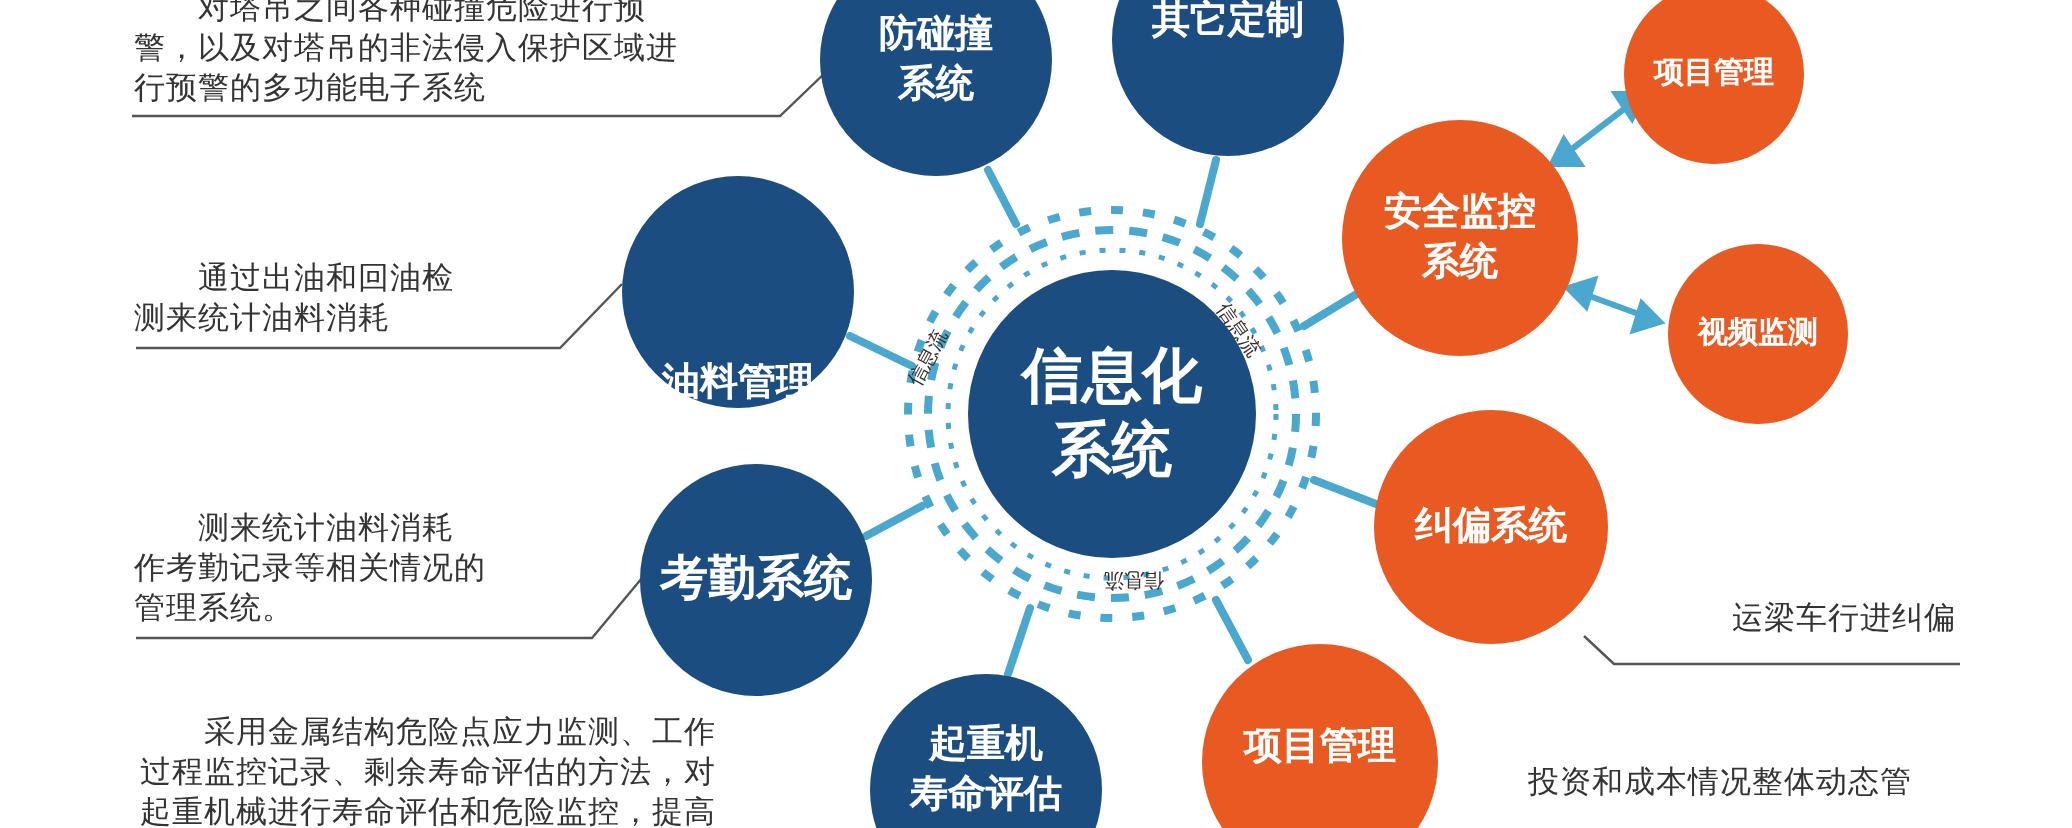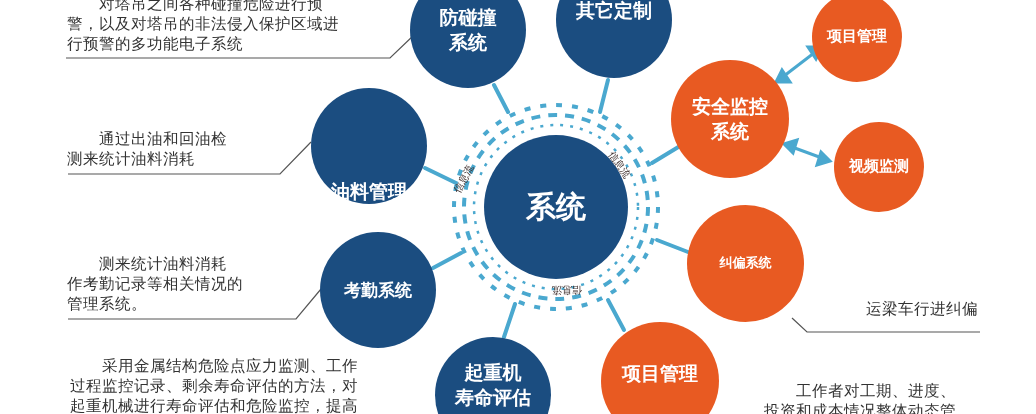--- a/index.html
+++ b/index.html
@@ -60,55 +60,56 @@
       <polyline points="792,318 807,332 980,332"></polyline>
     </g>
   </svg>
 
   <div class="flow-label" style="left:449px; top:172px; transform:rotate(-62deg);">信息流</div>
   <div class="flow-label" style="left:604px; top:158px; transform:rotate(55deg);">信息流</div>
   <div class="flow-label" style="left:552px; top:283px; transform:rotate(180deg);">信息流</div>
 
   <div class="node blue" style="left:484px; top:135px; width:144px; height:144px; font-size:30px; line-height:1.25;">
     <div>
+      <span>信息化</span>
       <span>系统</span>
     </div>
   </div>
 
   <div class="node blue" style="left:410px; top:-28px; width:116px; height:116px; font-size:19px;">
     <div style="">
       <span>防碰撞</span>
       <span>系统</span>
     </div>
   </div>
 
   <div class="node blue" style="left:556px; top:-38px; width:116px; height:116px; font-size:19px;">
     <span style="margin-top:-20px;">其它定制</span>
   </div>
 
   <div class="node blue" style="left:311px; top:88px; width:116px; height:116px; font-size:19px;align-items:flex-end;">
     <span>油料管理</span>
   </div>
 
-  <div class="node blue" style="left:320px; top:232px; width:116px; height:116px; font-size:17px;">
+  <div class="node blue" style="left:320px; top:232px; width:116px; height:116px; font-size:24px;">
     <span>考勤系统</span>
   </div>
 
   <div class="node blue" style="left:435px; top:337px; width:116px; height:116px; font-size:19px;">
     <div style="margin-top:-20px;">
       <span>起重机</span>
       <span>寿命评估</span>
     </div>
   </div>
 
   <div class="node orange" style="left:601px; top:322px; width:118px; height:118px; font-size:19px;">
     <span style="margin-top:-16px;">项目管理</span>
   </div>
 
-  <div class="node orange" style="left:687px; top:205px; width:117px; height:117px; font-size:13px;">
+  <div class="node orange" style="left:687px; top:205px; width:117px; height:117px; font-size:19px;">
     <span>纠偏系统</span>
   </div>
 
   <div class="node orange" style="left:671px; top:60px; width:118px; height:118px; font-size:19px;">
     <div>
       <span>安全监控</span>
       <span>系统</span>
     </div>
   </div>
 
@@ -141,17 +142,16 @@
     <div><span class="ind"></span><span>采用金属结构危险点应力监测、工作</span></div>
     <div>过程监控记录、剩余寿命评估的方法，对</div>
     <div>起重机械进行寿命评估和危险监控，提高</div>
   </div>
 
   <div class="desc" style="left:866px; top:299px; width:120px;">
     <div>运梁车行进纠偏</div>
   </div>
 
   <div class="desc" style="left:764px; top:381px; width:260px;">
-    <div><span class="ind"></span><span>工作者对工期、进度、</span></div>
     <div>投资和成本情况整体动态管</div>
   </div>
 
 </div>
 
 </body></html>

